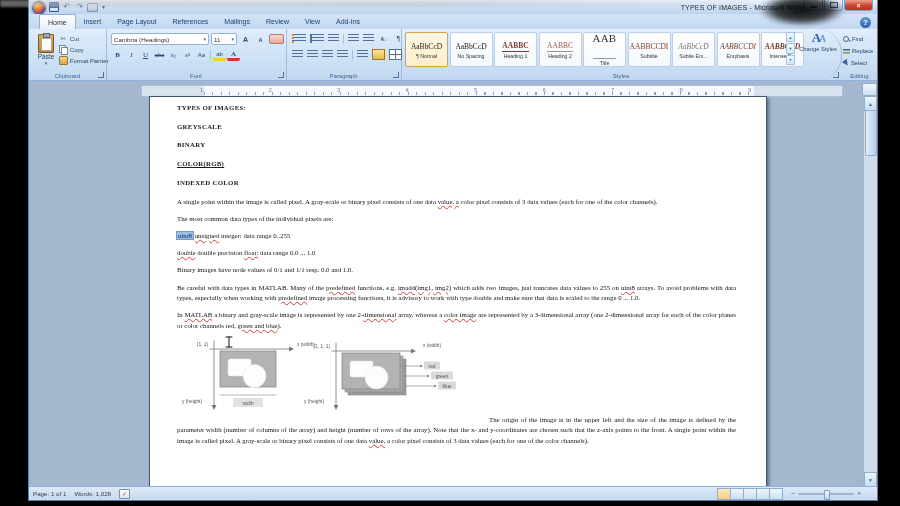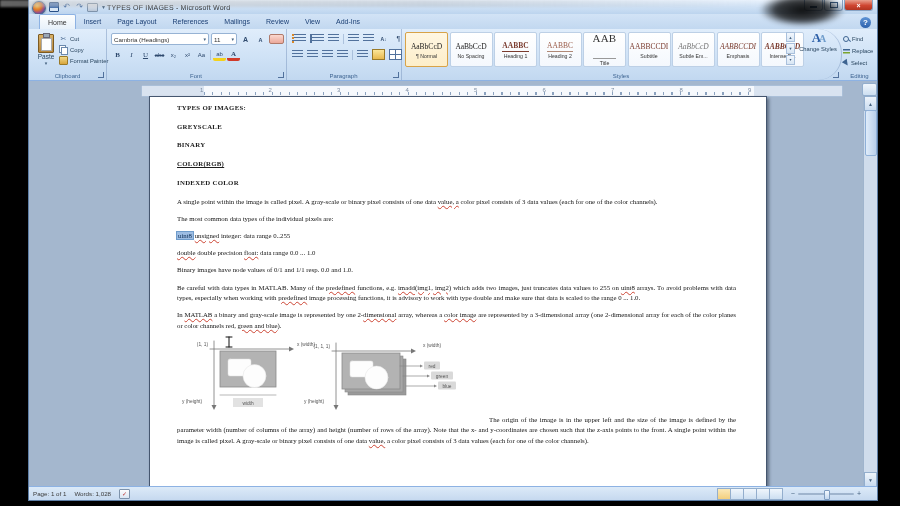--- a/index.html
+++ b/index.html
@@ -13,21 +13,21 @@
   .orb{width:12px;height:12px;border-radius:50%;margin:1px 3px 0 3px;flex:0 0 auto;
        background:radial-gradient(circle at 34% 30%,#f6c24f 0%,#df7a2b 38%,#9a4f86 62%,#2d5ba0 85%);
        border:1px solid #49688f;box-shadow:0 0 2px rgba(0,0,0,.5);}
   .qat{display:flex;align-items:center;gap:2px;}
   .qicon{width:11px;height:11px;display:inline-flex;align-items:center;justify-content:center;
          font-size:8px;color:#2e5e9e;line-height:1;}
   .qicon.save{background:linear-gradient(#4d7cc0,#2c5a9b);border:1px solid #274f86;width:8px;height:8px;border-radius:1px;
               box-shadow:inset 0 -3px 0 #d8e6f5;}
   .qicon.print{width:9px;height:7px;background:linear-gradient(#e8eef6,#b9c6d6);border:1px solid #7e93ab;border-radius:1px;}
   .qicon.small{font-size:6px;width:7px;color:#44617f;}
-  .title{flex:1;text-align:left;font-size:7px;color:#2b2b2b;letter-spacing:.2px;
+  .title{flex:1;text-align:right;font-size:7px;color:#2b2b2b;letter-spacing:.2px;
          white-space:nowrap;overflow:hidden;}
   .winbtns{display:flex;gap:1px;margin-right:4px;margin-top:-3px;}
   .wb{width:17px;height:10px;border:1px solid #87a3c4;border-top:none;border-radius:0 0 3px 3px;
       background:linear-gradient(#eef5fc,#c7daf0);position:relative;}
   .wb.min::after{content:"";position:absolute;left:5px;right:5px;bottom:2px;height:2px;background:#3c5e86;}
   .wb.max::after{content:"";position:absolute;left:5px;top:2px;width:6px;height:4px;border:1px solid #3c5e86;}
   .wb.close{background:linear-gradient(#e9a18e,#cf4631 55%,#b23420);color:#fff;font-size:7px;
             display:flex;align-items:center;justify-content:center;font-weight:bold;width:27px;}
   
   .tabrow{position:absolute;left:1px;right:1px;top:14px;height:15px;

